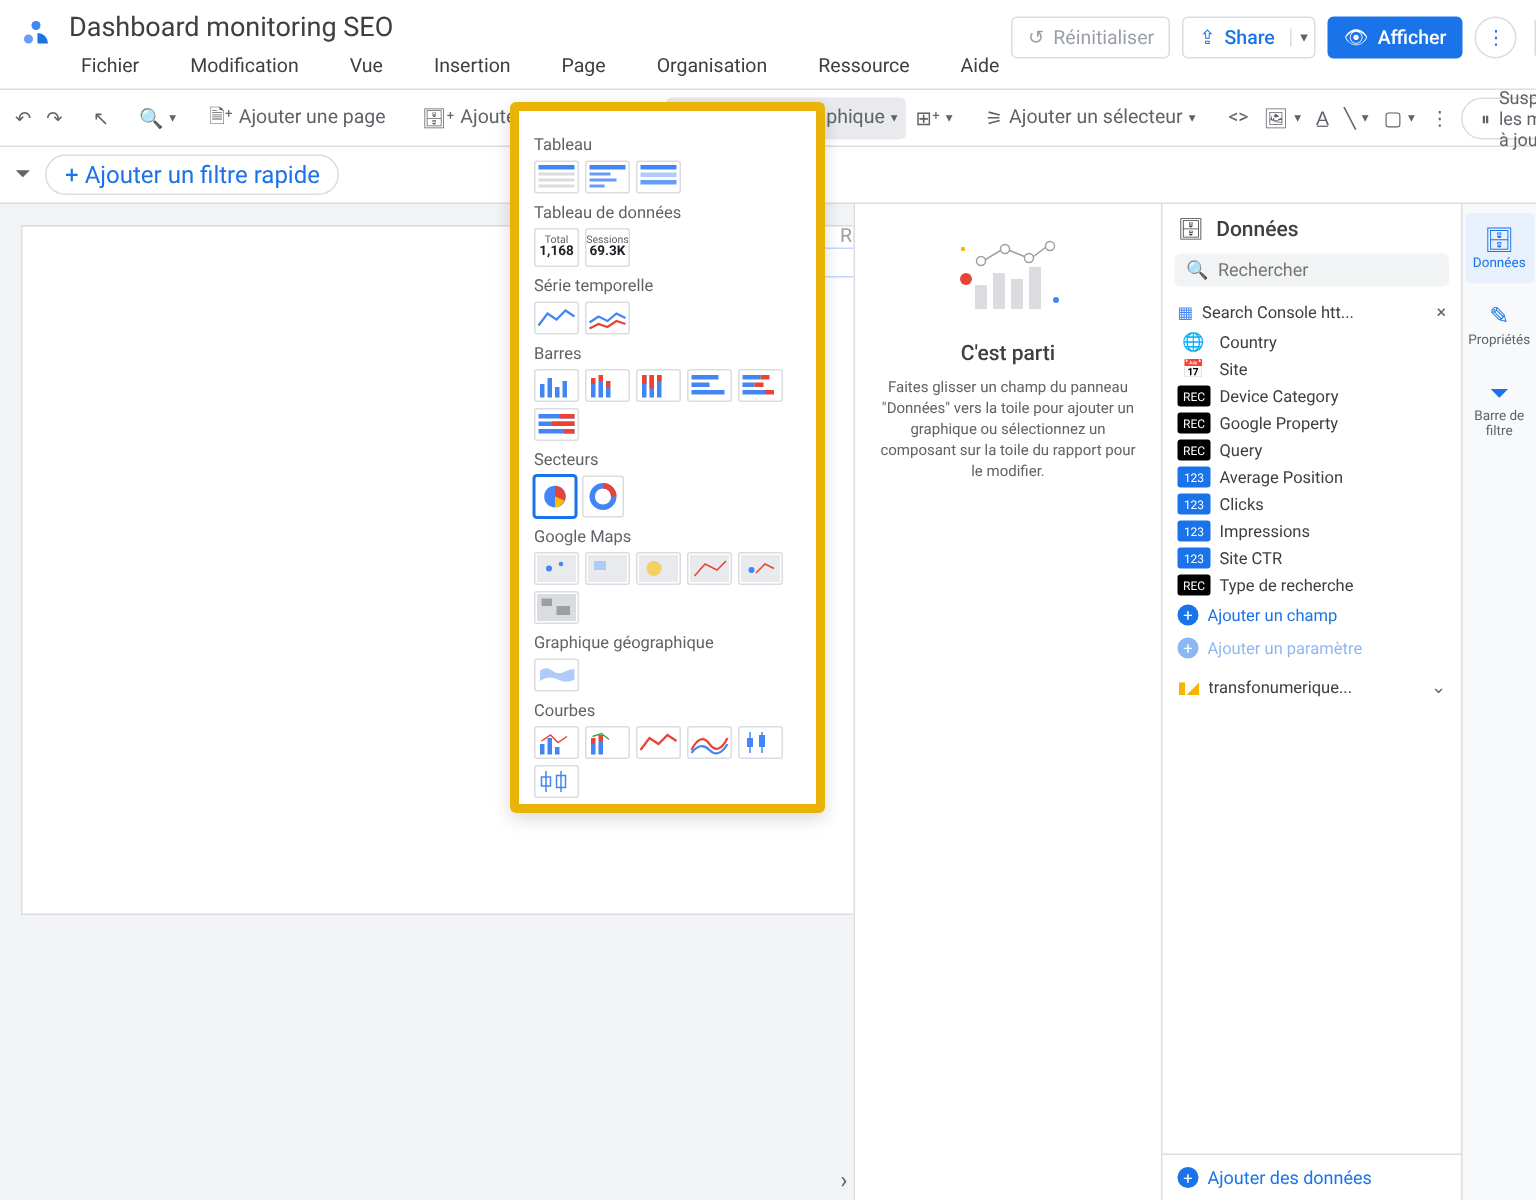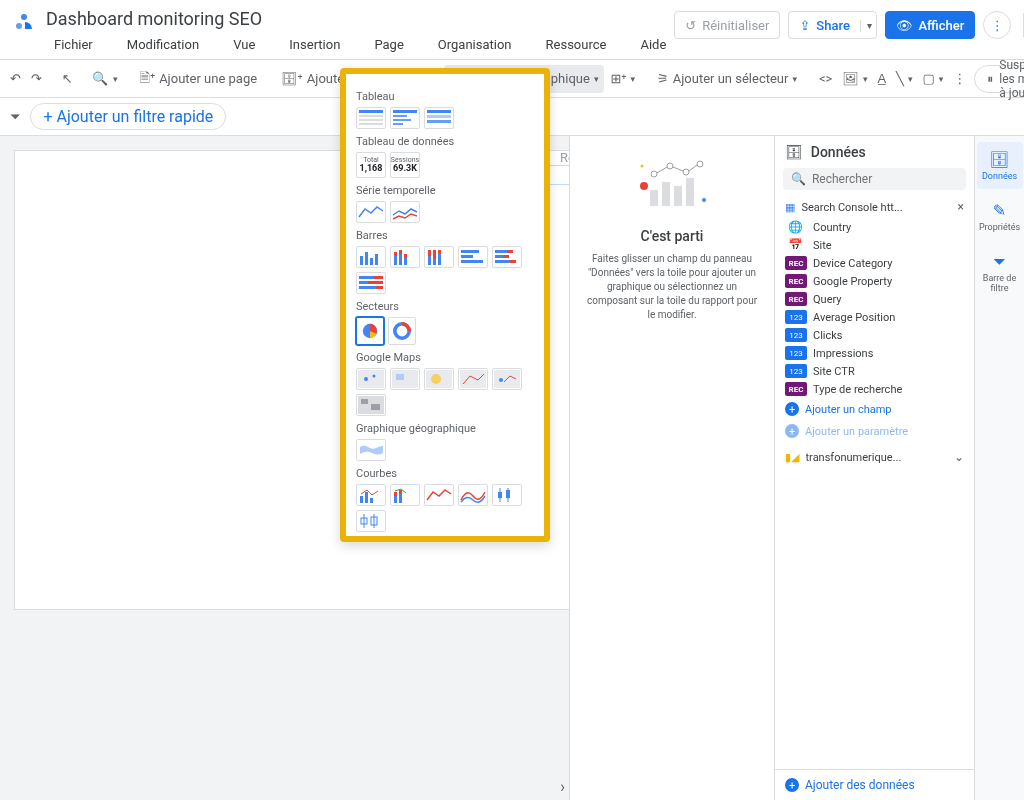--- a/index.html
+++ b/index.html
@@ -56,21 +56,21 @@
 .empty-illus { width: 80px; height: 60px; margin: 0 auto; }
 
 
 .data-panel { width: 200px; border-left: 1px solid #dadce0; background: #fff; display: flex; flex-direction: column; }
 .data-head { display: flex; align-items: center; gap: 8px; padding: 8px 10px; font-size: 14px; font-weight: 500; }
 .search-box { margin: 0 8px 6px; background: #f1f3f4; border-radius: 4px; display: flex; align-items: center; padding: 4px 8px; gap: 6px; font-size: 12px; color: #5f6368; }
 .search-box input { border: none; background: transparent; outline: none; font-size: 12px; flex: 1; }
 .src-row { display: flex; align-items: center; gap: 6px; padding: 4px 10px; font-size: 11px; color: #3c4043; }
 .field-row { display: flex; align-items: center; gap: 6px; padding: 2px 10px; font-size: 11px; color: #3c4043; cursor: grab; }
 .field-badge { width: 22px; height: 14px; border-radius: 2px; font-size: 8px; color: #fff; display: inline-flex; align-items: center; justify-content: center; flex-shrink: 0; }
-.badge-dim { background: #701a75; font-weight: bold; } 
+.badge-dim { background: #000000; } 
 .badge-met { background: #1a73e8; } 
 .badge-globe { background: none; color: #0f9d58; font-size: 12px; }
 .badge-cal { background: none; color: #0f9d58; font-size: 12px; }
 .add-field { color: #1a73e8; display: flex; align-items: center; gap: 6px; padding: 4px 10px; font-size: 11px; cursor: pointer; }
 .add-circle { width: 14px; height: 14px; border-radius: 50%; background: #1a73e8; color: #fff; display: inline-flex; align-items: center; justify-content: center; font-size: 11px; line-height: 1; }
 .src-caret { margin-left: auto; color: #5f6368; font-size: 12px; }
 .bottom-add { margin-top: auto; border-top: 1px solid #dadce0; padding: 8px 10px; display: flex; align-items: center; gap: 6px; color: #1a73e8; font-size: 12px; cursor: pointer; }
 
 .rail { width: 50px; border-left: 1px solid #dadce0; background: #f8f9fa; display: flex; flex-direction: column; align-items: center; padding-top: 4px; }
 .rail-item { width: 46px; padding: 8px 0; text-align: center; font-size: 9px; color: #5f6368; cursor: pointer; border-radius: 4px; margin: 2px 0; }

